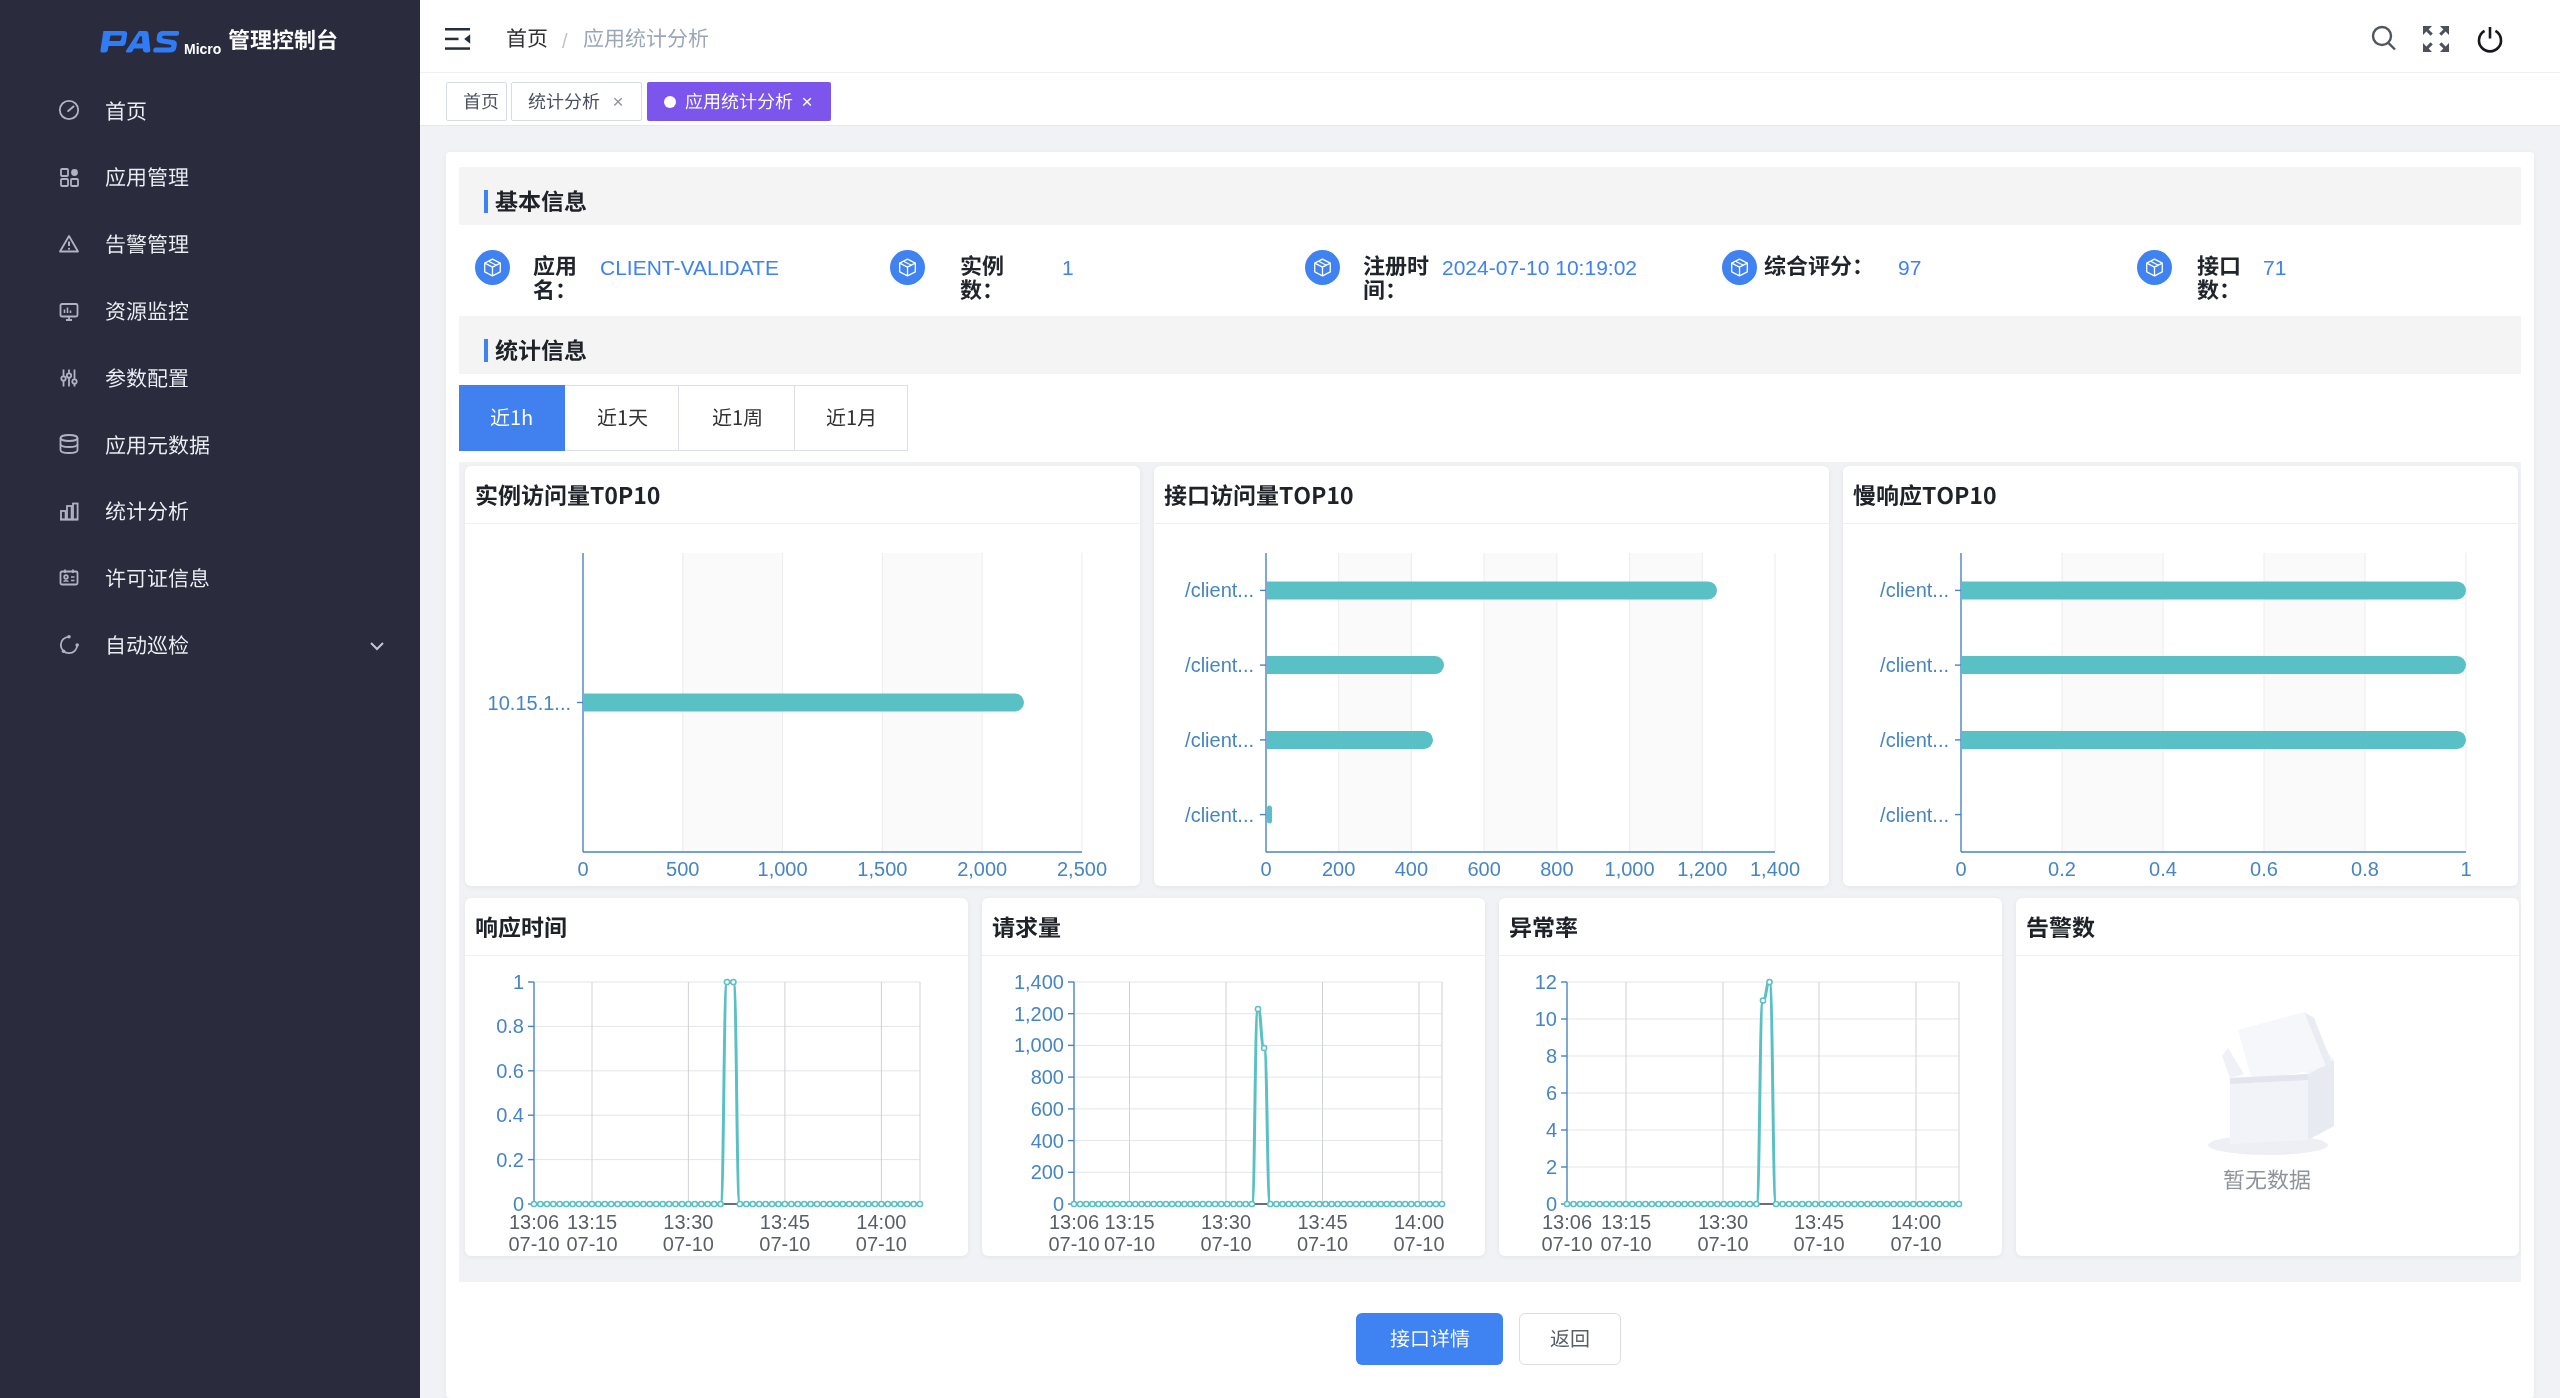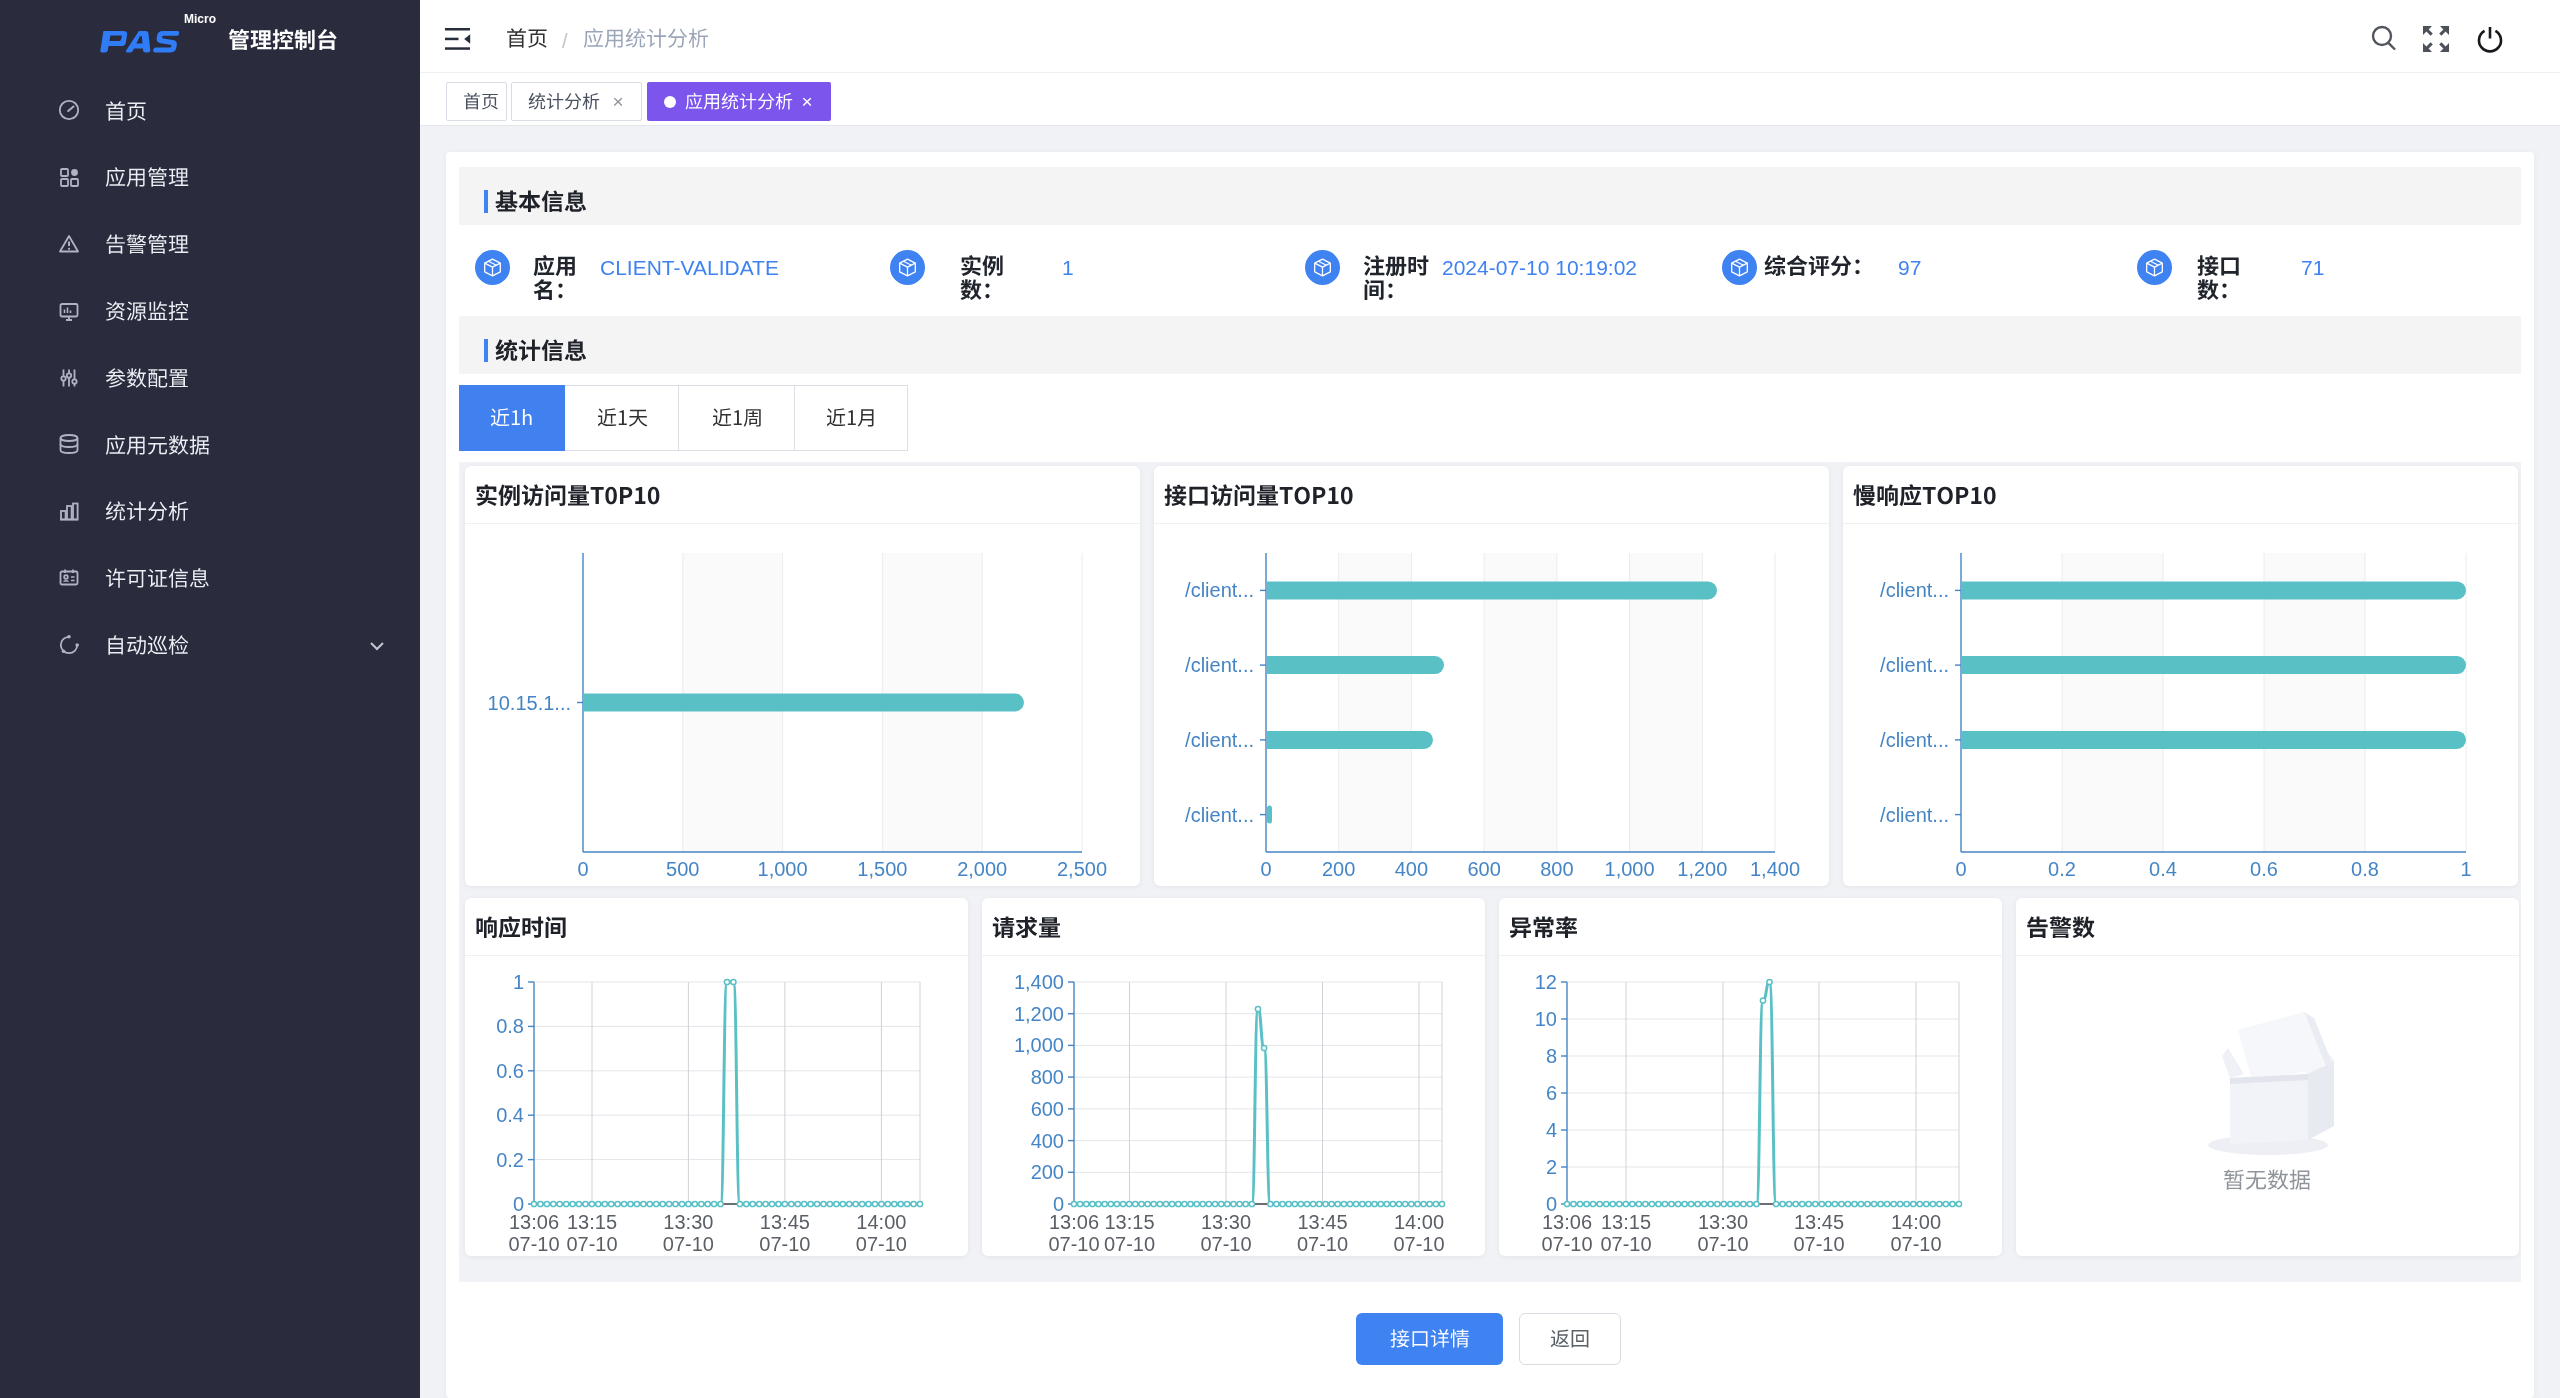--- a/index.html
+++ b/index.html
@@ -7,21 +7,21 @@
 </style></head><body>
 <div style="position:relative;width:2560px;height:1398px">
 <div class="abs" style="left:0;top:0;width:420px;height:1398px;background:#2a2c3e"></div>
 <svg class="abs" style="left:95px;top:23px" width="86" height="36" viewBox="0 0 102 40">
 <g fill="#2f7cf6">
 <path d="M10 8 L34 8 Q39 8 38 13 L36.5 22 Q35.8 26 31 26 L16 26 L15.2 31 Q14.8 33.5 12.2 33.5 L8.2 33.5 Q6 33.5 6.4 31.2 Z M17.1 20 L29 20 Q30.6 20 31 18 L31.8 15 Q32.2 13.6 30.6 13.6 L18.3 13.6 Z"></path>
 <path d="M52 8 L60 8 Q63 8 63.3 10.6 L65.6 31 Q65.9 33.5 63 33.5 L59.6 33.5 Q57.2 33.5 57 31.4 L56.8 28.8 L46.2 28.8 L44.9 31.5 Q44 33.5 41.8 33.5 L38.2 33.5 Q35.8 33.5 37 31.2 Z M49 23 L56.3 23 L55.6 14.4 L53.2 14.4 Z"></path>
 <path d="M72 27.6 L88.6 27.6 Q90.3 27.6 90.6 26.1 Q90.9 24.6 89.3 24.4 L77.8 22.6 Q72.3 21.7 73.2 16.4 L73.7 13.5 Q74.6 8 80.3 8 L97.9 8 Q100.3 8 99.9 10.4 L99.6 11.7 Q99.2 13.9 96.9 13.9 L81.6 13.9 Q79.9 13.9 79.6 15.3 Q79.3 16.7 80.9 17 L92.4 18.8 Q97.9 19.7 97 25 L96.4 28.1 Q95.5 33.5 89.8 33.5 L71 33.5 Q68.6 33.5 69 31.1 L69.3 29.8 Q69.7 27.6 72 27.6 Z"></path>
 </g>
     </svg>
-<div style="position:absolute;left:184.0px;top:13px;font-size:12px;color:#ffffff;font-weight:700;white-space:nowrap;line-height:1;">Micro</div>
+<div style="position:absolute;left:184.0px;top:42px;font-size:14px;color:#ffffff;font-weight:700;white-space:nowrap;line-height:1;">Micro</div>
 <svg style="position:absolute;left:228.0px;top:26.0px" width="112.0" height="26.8" viewBox="0 -22.0 112.0 26.8">
       <path d="M4.3 -9.7V2.0H7.0V1.4H16.3V2.0H18.9V-3.7H7.0V-4.7H17.8V-9.7ZM16.3 -0.5H7.0V-1.8H16.3ZM9.3 -13.8C9.5 -13.4 9.7 -13.0 9.9 -12.6H1.6V-8.7H4.2V-10.6H17.8V-8.7H20.5V-12.6H12.5C12.3 -13.1 11.9 -13.8 11.6 -14.3ZM7.0 -7.8H15.2V-6.6H7.0ZM3.5 -18.9C2.9 -17.0 1.9 -15.1 0.6 -13.9C1.3 -13.6 2.4 -13.1 2.9 -12.7C3.5 -13.4 4.2 -14.3 4.7 -15.3H5.5C6.1 -14.5 6.6 -13.6 6.8 -12.9L9.1 -13.7C8.9 -14.1 8.6 -14.7 8.2 -15.3H10.9V-17.1H5.6C5.8 -17.5 6.0 -18.0 6.1 -18.4ZM13.0 -18.9C12.6 -17.3 11.8 -15.7 10.8 -14.7C11.4 -14.4 12.5 -13.9 13.0 -13.5C13.4 -14.0 13.8 -14.6 14.2 -15.3H15.1C15.8 -14.5 16.4 -13.5 16.7 -12.8L18.9 -13.8C18.7 -14.3 18.3 -14.8 17.9 -15.3H20.9V-17.1H15.1C15.3 -17.5 15.4 -18.0 15.5 -18.4Z M33.3 -11.6H35.6V-9.7H33.3ZM37.8 -11.6H40.0V-9.7H37.8ZM33.3 -15.5H35.6V-13.7H33.3ZM37.8 -15.5H40.0V-13.7H37.8ZM29.2 -1.1V1.3H43.5V-1.1H38.0V-3.2H42.7V-5.6H38.0V-7.5H42.5V-17.8H30.9V-7.5H35.3V-5.6H30.8V-3.2H35.3V-1.1ZM22.5 -2.7 23.1 -0.0C25.2 -0.7 27.9 -1.6 30.3 -2.4L29.9 -4.9L27.7 -4.3V-8.7H29.7V-11.1H27.7V-15.0H30.1V-17.4H22.8V-15.0H25.2V-11.1H23.0V-8.7H25.2V-3.5Z M58.8 -11.5C60.2 -10.4 62.1 -8.8 63.1 -7.8L64.7 -9.6C63.7 -10.5 61.7 -12.1 60.3 -13.1ZM47.1 -18.7V-14.8H44.9V-12.4H47.1V-7.8L44.6 -7.0L45.1 -4.4L47.1 -5.1V-1.2C47.1 -0.9 47.0 -0.8 46.7 -0.8C46.5 -0.8 45.7 -0.8 44.9 -0.8C45.2 -0.1 45.5 1.0 45.6 1.6C47.0 1.6 48.0 1.5 48.6 1.1C49.3 0.7 49.5 0.1 49.5 -1.1V-6.0L51.7 -6.8L51.3 -9.2L49.5 -8.6V-12.4H51.4V-14.8H49.5V-18.7ZM55.9 -13.0C54.9 -11.8 53.4 -10.5 51.9 -9.7C52.3 -9.2 53.0 -8.2 53.3 -7.7H52.9V-5.4H57.0V-1.1H51.2V1.3H65.4V-1.1H59.6V-5.4H63.8V-7.7H53.5C55.2 -8.8 57.0 -10.5 58.1 -12.1ZM56.4 -18.2C56.7 -17.6 57.0 -16.9 57.2 -16.2H51.9V-12.1H54.3V-13.9H62.6V-12.2H65.1V-16.2H60.0C59.8 -16.9 59.3 -18.0 58.9 -18.8Z M80.1 -16.9V-4.4H82.6V-16.9ZM84.1 -18.3V-1.1C84.1 -0.8 84.0 -0.7 83.6 -0.7C83.2 -0.7 82.1 -0.7 81.0 -0.7C81.3 0.0 81.7 1.2 81.8 1.9C83.5 1.9 84.7 1.8 85.6 1.4C86.4 1.0 86.6 0.3 86.6 -1.1V-18.3ZM68.5 -18.3C68.1 -16.2 67.4 -13.9 66.5 -12.5C67.0 -12.4 67.8 -12.0 68.4 -11.7H66.8V-9.3H71.8V-7.7H67.7V0.2H70.0V-5.4H71.8V2.0H74.3V-5.4H76.3V-2.2C76.3 -2.0 76.2 -1.9 76.0 -1.9C75.8 -1.9 75.2 -1.9 74.6 -1.9C74.9 -1.3 75.2 -0.4 75.3 0.3C76.4 0.3 77.2 0.3 77.9 -0.1C78.5 -0.5 78.7 -1.1 78.7 -2.1V-7.7H74.3V-9.3H79.2V-11.7H74.3V-13.4H78.3V-15.8H74.3V-18.5H71.8V-15.8H70.4C70.6 -16.4 70.8 -17.1 70.9 -17.8ZM71.8 -11.7H68.8C69.1 -12.2 69.4 -12.8 69.6 -13.4H71.8Z M91.5 -7.8V2.0H94.2V0.8H103.6V1.9H106.5V-7.8ZM94.2 -1.7V-5.2H103.6V-1.7ZM90.8 -9.2C92.0 -9.6 93.6 -9.7 105.3 -10.3C105.8 -9.6 106.2 -9.1 106.5 -8.6L108.7 -10.2C107.5 -12.0 104.9 -14.8 102.9 -16.7L100.8 -15.3C101.6 -14.5 102.5 -13.5 103.4 -12.6L94.3 -12.3C96.0 -13.9 97.7 -15.9 99.2 -17.9L96.5 -19.1C95.0 -16.4 92.6 -13.7 91.8 -13.0C91.1 -12.3 90.6 -11.9 90.0 -11.8C90.3 -11.1 90.7 -9.7 90.8 -9.2Z" fill="#ffffff"></path>
     </svg>
 <svg class="abs" style="left:57px;top:98px" width="24" height="24" viewBox="0 0 24 24" fill="none" stroke="#b0b3c1" stroke-width="1.8">
       <circle cx="12" cy="12" r="9.2"></circle>
       <path d="M11.2 13 L16.5 8.5" stroke-width="2" stroke-linecap="round"></path>
     </svg>
 <svg style="position:absolute;left:105.0px;top:97.5px" width="44.0" height="25.6" viewBox="0 -21.0 44.0 25.6">
       <path d="M5.1 -6.6H15.9V-4.4H5.1ZM5.1 -7.8V-9.9H15.9V-7.8ZM5.1 -3.2H15.9V-0.9H5.1ZM4.8 -17.1C5.4 -16.4 6.2 -15.5 6.6 -14.7H1.1V-13.3H9.6C9.5 -12.6 9.3 -11.9 9.1 -11.3H3.5V1.7H5.1V0.5H15.9V1.7H17.5V-11.3H10.8L11.5 -13.3H19.9V-14.7H14.6C15.2 -15.5 15.9 -16.4 16.5 -17.2L14.7 -17.7C14.3 -16.8 13.5 -15.6 12.8 -14.7H7.2L8.2 -15.2C7.8 -15.9 7.0 -17.0 6.2 -17.7Z M30.7 -9.7V-5.9C30.7 -3.7 29.8 -1.2 22.1 0.4C22.4 0.7 22.8 1.3 23.0 1.7C31.2 -0.1 32.4 -3.0 32.4 -5.9V-9.7ZM32.4 -2.3C34.9 -1.2 38.1 0.6 39.6 1.7L40.6 0.5C38.9 -0.7 35.8 -2.3 33.4 -3.4ZM24.6 -12.5V-2.7H26.2V-11.0H37.0V-2.7H38.6V-12.5H31.0C31.4 -13.2 31.9 -14.1 32.2 -15.0H40.6V-16.5H22.6V-15.0H30.4C30.2 -14.2 29.8 -13.3 29.5 -12.5Z" fill="#eceef3"></path>
     </svg>
@@ -207,21 +207,21 @@
       <path d="M9.5 1.2 L17.3 5.2 L17.3 13.8 L9.5 17.8 L1.7 13.8 L1.7 5.2 Z"></path>
       <path d="M1.7 5.2 L9.5 9.2 L17.3 5.2 M9.5 9.2 L9.5 17.8"></path>
       <path d="M5.5 3.2 L13.4 7.2" stroke-width="1.2"></path>
     </svg>
 <svg style="position:absolute;left:2197.0px;top:252.0px" width="46.0" height="26.8" viewBox="0 -22.0 46.0 26.8">
       <path d="M3.1 -18.7V-14.5H0.8V-12.1H3.1V-8.2C2.1 -7.9 1.2 -7.7 0.5 -7.5L1.0 -5.0L3.1 -5.6V-1.0C3.1 -0.7 3.0 -0.6 2.7 -0.6C2.4 -0.6 1.7 -0.6 0.9 -0.6C1.2 0.1 1.5 1.2 1.6 1.8C3.0 1.8 3.9 1.7 4.6 1.3C5.3 0.9 5.5 0.3 5.5 -0.9V-6.3L7.4 -6.9L7.1 -9.2L5.5 -8.8V-12.1H7.3V-14.5H5.5V-18.7ZM12.1 -14.5H16.4C16.1 -13.6 15.5 -12.5 15.0 -11.7H12.0L13.3 -12.2C13.1 -12.8 12.6 -13.8 12.1 -14.5ZM12.4 -18.1C12.6 -17.7 12.8 -17.2 13.1 -16.7H8.4V-14.5H11.4L9.9 -13.9C10.3 -13.2 10.8 -12.3 11.0 -11.7H7.8V-9.4H12.4C12.1 -8.8 11.8 -8.1 11.5 -7.5H7.4V-5.3H10.2C9.6 -4.4 9.0 -3.5 8.5 -2.8C9.8 -2.4 11.2 -1.9 12.5 -1.3C11.2 -0.8 9.3 -0.4 7.1 -0.3C7.5 0.3 7.9 1.2 8.1 1.9C11.2 1.5 13.5 0.9 15.2 -0.2C16.8 0.6 18.3 1.4 19.2 2.0L20.8 0.0C19.9 -0.6 18.6 -1.2 17.2 -1.8C18.0 -2.8 18.5 -3.9 18.9 -5.3H21.4V-7.5H14.1C14.4 -8.0 14.7 -8.6 14.9 -9.1L13.1 -9.4H21.1V-11.7H17.5C17.9 -12.3 18.4 -13.2 18.9 -13.9L17.0 -14.5H20.6V-16.7H15.8C15.5 -17.3 15.2 -18.0 14.8 -18.5ZM16.3 -5.3C15.9 -4.3 15.5 -3.5 14.8 -2.9C13.9 -3.2 13.0 -3.6 12.1 -3.9L12.9 -5.3Z M24.3 -16.5V1.5H27.1V-0.3H38.8V1.5H41.7V-16.5ZM27.1 -3.0V-13.9H38.8V-3.0Z" fill="#20242c"></path>
     </svg>
 <svg style="position:absolute;left:2197.0px;top:276.0px" width="46.0" height="26.8" viewBox="0 -22.0 46.0 26.8">
       <path d="M9.3 -18.4C9.0 -17.6 8.4 -16.4 7.9 -15.6L9.5 -14.9C10.1 -15.6 10.8 -16.6 11.5 -17.6ZM8.2 -5.2C7.8 -4.5 7.3 -3.8 6.7 -3.2L4.9 -4.1L5.6 -5.2ZM1.8 -3.2C2.8 -2.8 3.8 -2.3 4.9 -1.8C3.7 -1.0 2.2 -0.4 0.6 -0.1C1.0 0.4 1.5 1.3 1.8 1.9C3.7 1.4 5.5 0.6 7.0 -0.5C7.7 -0.2 8.2 0.2 8.7 0.6L10.3 -1.1C9.8 -1.4 9.3 -1.8 8.7 -2.1C9.8 -3.4 10.7 -5.0 11.2 -6.9L9.8 -7.5L9.4 -7.4H6.6L7.0 -8.2L4.6 -8.6C4.5 -8.2 4.3 -7.8 4.1 -7.4H1.3V-5.2H3.0C2.6 -4.5 2.2 -3.8 1.8 -3.2ZM1.5 -17.5C2.0 -16.7 2.5 -15.5 2.7 -14.8H0.9V-12.7H4.2C3.2 -11.6 1.8 -10.7 0.5 -10.1C1.0 -9.7 1.5 -8.8 1.8 -8.2C2.9 -8.8 4.1 -9.7 5.1 -10.7V-8.8H7.6V-11.2C8.4 -10.5 9.3 -9.8 9.7 -9.3L11.1 -11.1C10.7 -11.4 9.5 -12.1 8.5 -12.7H11.7V-14.8H7.6V-18.7H5.1V-14.8H2.9L4.7 -15.6C4.5 -16.4 3.9 -17.5 3.4 -18.3ZM13.5 -18.6C13.0 -14.7 12.0 -10.9 10.2 -8.6C10.8 -8.2 11.7 -7.4 12.1 -7.0C12.5 -7.5 12.9 -8.2 13.3 -8.9C13.7 -7.3 14.2 -5.7 14.8 -4.3C13.7 -2.5 12.1 -1.1 9.9 -0.1C10.3 0.4 11.0 1.5 11.2 2.1C13.3 1.0 14.9 -0.3 16.1 -2.0C17.1 -0.4 18.4 0.8 19.9 1.8C20.3 1.1 21.0 0.2 21.6 -0.3C19.9 -1.2 18.6 -2.6 17.6 -4.3C18.6 -6.5 19.3 -9.1 19.7 -12.2H21.1V-14.6H15.2C15.5 -15.8 15.7 -17.0 15.9 -18.3ZM17.2 -12.2C17.0 -10.3 16.7 -8.6 16.2 -7.2C15.6 -8.7 15.2 -10.4 14.8 -12.2Z M27.5 -10.3C28.7 -10.3 29.6 -11.2 29.6 -12.4C29.6 -13.6 28.7 -14.5 27.5 -14.5C26.3 -14.5 25.4 -13.6 25.4 -12.4C25.4 -11.2 26.3 -10.3 27.5 -10.3ZM27.5 0.2C28.7 0.2 29.6 -0.7 29.6 -1.9C29.6 -3.1 28.7 -4.0 27.5 -4.0C26.3 -4.0 25.4 -3.1 25.4 -1.9C25.4 -0.7 26.3 0.2 27.5 0.2Z" fill="#20242c"></path>
     </svg>
-<div style="position:absolute;left:2263.0px;top:256.9px;font-size:21px;color:#3f82f2;font-weight:400;white-space:nowrap;line-height:1;margin-left:38px;">71</div>
+<div style="position:absolute;left:2263.0px;top:256.9px;font-size:21px;color:#3f82f2;font-weight:400;white-space:nowrap;line-height:1;">71</div>
 <div class="abs" style="left:459px;top:385px;width:106px;height:66px;background:#4080ef"></div>
 <svg style="position:absolute;left:490.4px;top:405.0px" width="45.2" height="24.4" viewBox="0 -20.0 45.2 24.4">
       <path d="M1.6 -15.7C2.7 -14.6 4.0 -13.1 4.6 -12.1L5.8 -13.0C5.2 -13.9 3.9 -15.4 2.8 -16.4ZM17.3 -16.8C15.3 -16.2 11.5 -15.8 8.3 -15.6V-11.2C8.3 -8.6 8.1 -5.0 6.4 -2.4C6.7 -2.2 7.4 -1.8 7.6 -1.5C9.2 -3.7 9.7 -6.9 9.8 -9.5H13.9V-1.6H15.3V-9.5H19.0V-10.9H9.8V-11.2V-14.4C12.9 -14.6 16.3 -15.0 18.6 -15.7ZM5.2 -9.6H1.0V-8.1H3.8V-2.5C2.9 -2.2 1.8 -1.3 0.8 -0.1L1.8 1.3C2.8 -0.1 3.8 -1.3 4.5 -1.3C4.9 -1.3 5.5 -0.6 6.4 -0.1C7.8 0.8 9.4 1.0 11.9 1.0C13.9 1.0 17.4 0.9 18.9 0.8C18.9 0.4 19.1 -0.4 19.3 -0.8C17.4 -0.6 14.4 -0.4 12.0 -0.4C9.7 -0.4 8.0 -0.5 6.7 -1.4C6.0 -1.8 5.6 -2.1 5.2 -2.4Z M21.8 0.0H29.8V-1.5H26.9V-14.7H25.5C24.7 -14.2 23.7 -13.9 22.4 -13.6V-12.5H25.0V-1.5H21.8Z M32.9 0.0H34.8V-7.9C35.9 -9.0 36.6 -9.5 37.7 -9.5C39.2 -9.5 39.8 -8.7 39.8 -6.6V0.0H41.6V-6.9C41.6 -9.6 40.6 -11.1 38.3 -11.1C36.8 -11.1 35.7 -10.3 34.7 -9.3L34.8 -11.6V-15.9H32.9Z" fill="#ffffff"></path>
     </svg>
 <div class="abs" style="left:565px;top:385px;width:114px;height:66px;background:#fff;border:1px solid #dcdfe6;border-left:none"></div>
 <svg style="position:absolute;left:596.5px;top:405.0px" width="53.1" height="24.4" viewBox="0 -20.0 53.1 24.4">
       <path d="M1.6 -15.7C2.7 -14.6 4.0 -13.1 4.6 -12.1L5.8 -13.0C5.2 -13.9 3.9 -15.4 2.8 -16.4ZM17.3 -16.8C15.3 -16.2 11.5 -15.8 8.3 -15.6V-11.2C8.3 -8.6 8.1 -5.0 6.4 -2.4C6.7 -2.2 7.4 -1.8 7.6 -1.5C9.2 -3.7 9.7 -6.9 9.8 -9.5H13.9V-1.6H15.3V-9.5H19.0V-10.9H9.8V-11.2V-14.4C12.9 -14.6 16.3 -15.0 18.6 -15.7ZM5.2 -9.6H1.0V-8.1H3.8V-2.5C2.9 -2.2 1.8 -1.3 0.8 -0.1L1.8 1.3C2.8 -0.1 3.8 -1.3 4.5 -1.3C4.9 -1.3 5.5 -0.6 6.4 -0.1C7.8 0.8 9.4 1.0 11.9 1.0C13.9 1.0 17.4 0.9 18.9 0.8C18.9 0.4 19.1 -0.4 19.3 -0.8C17.4 -0.6 14.4 -0.4 12.0 -0.4C9.7 -0.4 8.0 -0.5 6.7 -1.4C6.0 -1.8 5.6 -2.1 5.2 -2.4Z M21.8 0.0H29.8V-1.5H26.9V-14.7H25.5C24.7 -14.2 23.7 -13.9 22.4 -13.6V-12.5H25.0V-1.5H21.8Z M32.4 -9.1V-7.6H39.8C39.1 -4.8 37.1 -1.8 31.9 0.3C32.3 0.6 32.7 1.2 32.9 1.6C38.0 -0.5 40.2 -3.5 41.1 -6.5C42.7 -2.5 45.4 0.2 49.4 1.5C49.6 1.1 50.1 0.5 50.4 0.2C46.4 -1.0 43.6 -3.8 42.2 -7.6H49.8V-9.1H41.7C41.7 -9.9 41.8 -10.6 41.8 -11.4V-13.7H49.0V-15.3H33.1V-13.7H40.2V-11.4C40.2 -10.6 40.2 -9.9 40.1 -9.1Z" fill="#303133"></path>
     </svg>
 <div class="abs" style="left:679px;top:385px;width:116px;height:66px;background:#fff;border:1px solid #dcdfe6;border-left:none"></div>
 <svg style="position:absolute;left:711.5px;top:405.0px" width="53.1" height="24.4" viewBox="0 -20.0 53.1 24.4">

